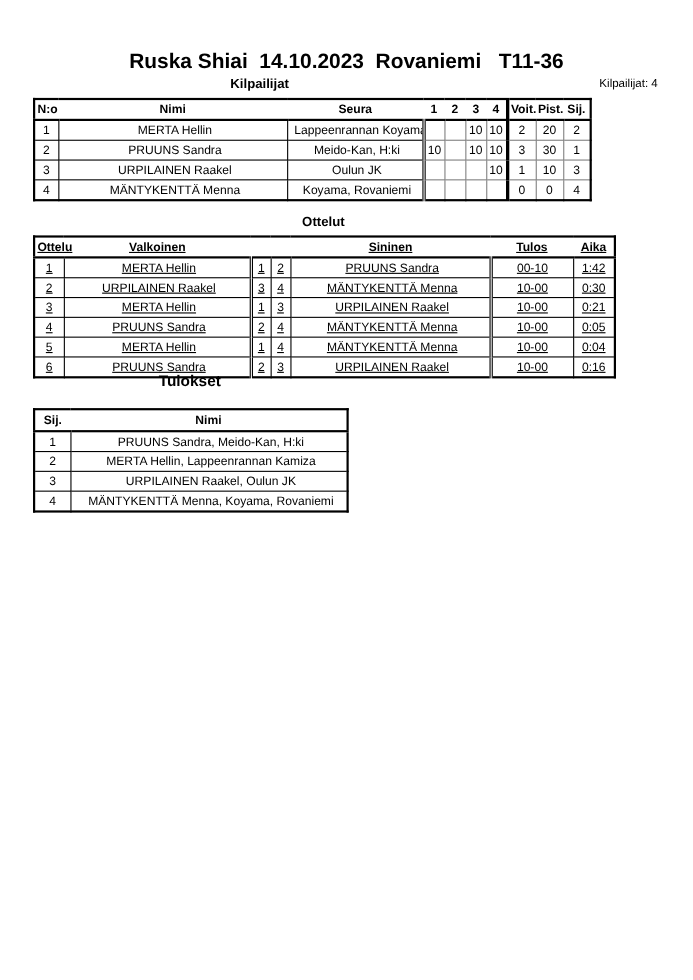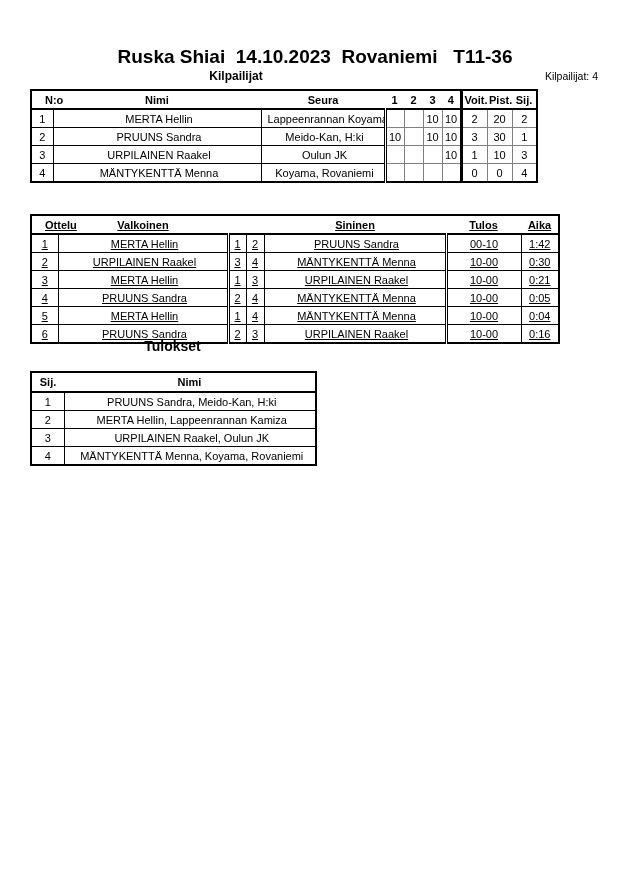--- a/index.html
+++ b/index.html
@@ -14,21 +14,21 @@
   .heading-matches { position:absolute; top:194px; left:30px; width:528px; text-align:center;
            font-size:12px; font-weight:bold; }
   .heading-results { position:absolute; top:338px; left:30px; width:285px; text-align:center;
            font-size:14px; font-weight:bold; }
 
   table { border-collapse:collapse; table-layout:fixed; font-size:11px; background:#fff; }
   th { font-weight:bold; padding:0 2px; height:17px; border:none; border-bottom:2px solid #000; }
   td { padding:0 2px; height:17px; overflow:hidden; white-space:nowrap; }
   .al { text-align:center; padding-left:6px; }
   .ac { text-align:center; }
-  .hl { text-align:left; padding-left:13px; white-space:nowrap; overflow:visible; }
+  .hl { text-align:left; padding-left:2px; white-space:nowrap; overflow:visible; }
 
   .t1 { position:absolute; top:89px;  left:30px; width:506px; border:2px solid #000; }
   .t2 { position:absolute; top:214px; left:30px; width:528px; border:2px solid #000;text-decoration:underline; }
   .t3 { position:absolute; top:371px; left:30px; width:285px; border:2px solid #000; }
   .t3 th { height:18px; }
 
   .t1 td { border:1px solid #000; }
   .t1 td.mx { border:1px solid #808080; }
   .t1 td.mx1 { border-left:3px double #000; }
   .t1 td.st { border:1px solid #808080; }
@@ -120,20 +120,21 @@
       <td class="ac mx"></td>
       <td class="ac mx"></td>
       <td class="ac mx"></td>
       <td class="ac st st1">0</td>
       <td class="ac st">0</td>
       <td class="ac st">4</td>
     </tr>
   </tbody>
     </table>
 
+  <div class="heading-matches">Ottelut</div>
 
   <table class="t2">
     <colgroup>
       <col style="width:27px">
         <col style="width:170px">
         <col style="width:18px">
         <col style="width:18px">
       <col style="width:182px">
         <col style="width:75px">
         <col style="width:38px">

